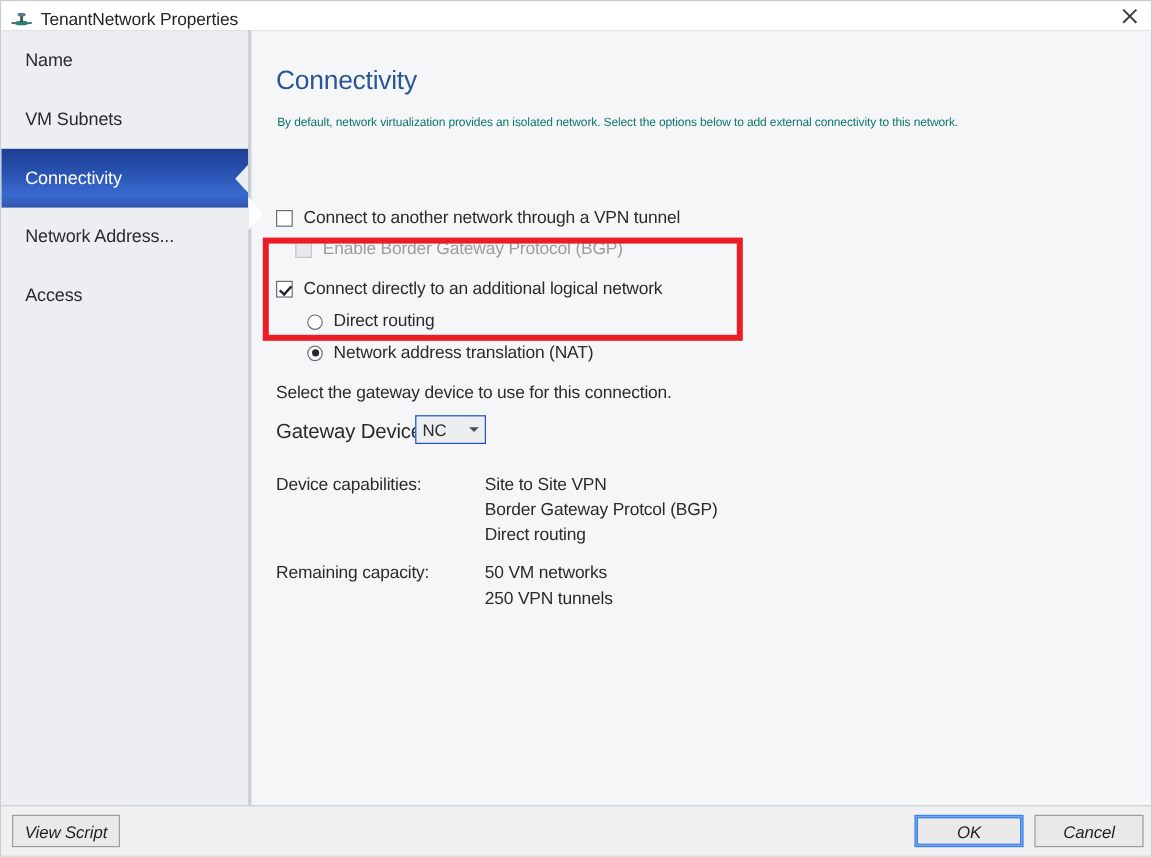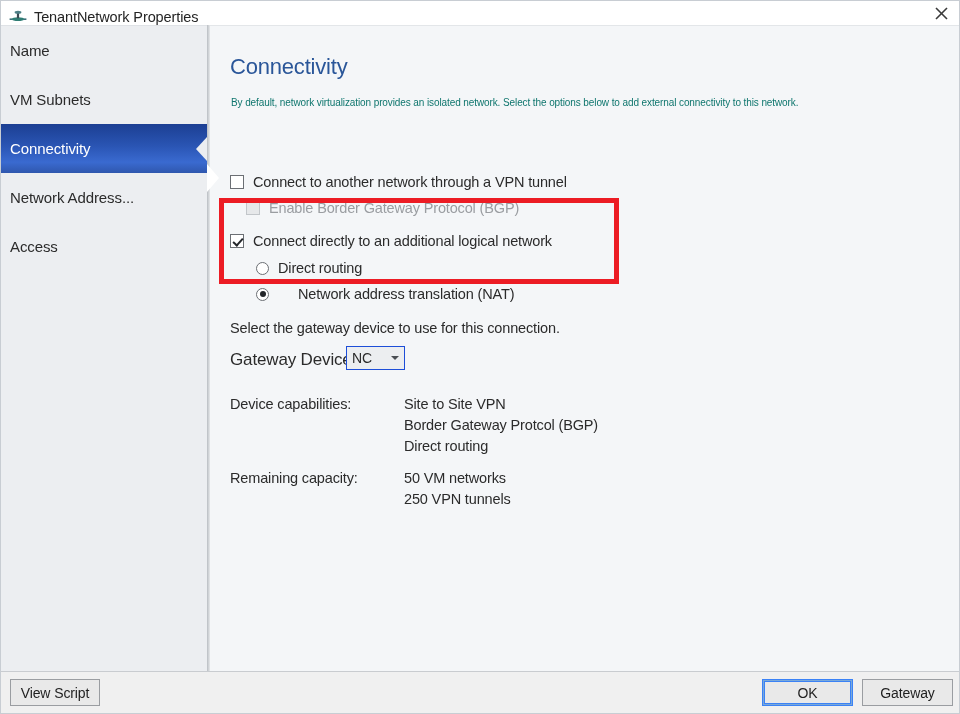--- a/index.html
+++ b/index.html
@@ -75,21 +75,21 @@
     background: #eceef1;
     box-sizing: border-box;
     border-top: 1px solid #dfe2e6;
     overflow: hidden;
   }
   .side-item {
     position: relative;
     height: 49px;
     display: flex;
     align-items: center;
-    padding-left: 9px;
+    padding-left: 20px;
     font-size: 15px;
     color: #2b2b2b;
     letter-spacing: -0.1px;
     cursor: default;
     box-sizing: border-box;
     text-align: center;
   }
   .side-item.selected {
     color: #ffffff;
     background: linear-gradient(to bottom, #1c3f93 0%, #2a55b4 45%, #3a6ad0 78%, #2f57ae 100%);
@@ -289,20 +289,21 @@
     border: 1px solid #9a9da1;
     box-sizing: border-box;
     font-family: "Liberation Sans", sans-serif;
     font-size: 14px;
     color: #1f1f1f;
     letter-spacing: -0.1px;
     display: flex;
     align-items: center;
     justify-content: center;
     cursor: default;
+    font-style: italic;
   }
   .btn-viewscript { left: 9px; top: 7px; width: 90px; }
   .btn-ok {
     right: 108px; top: 7px; width: 91px;
     border: 3px solid #3b82f6;
     outline: 1px solid #7aa8d8;
     outline-offset: -2px;
   }
   .btn-cancel { right: 8px; top: 7px; width: 91px; }
 </style>
@@ -373,21 +374,21 @@
       <div class="row" style="left:20px; top:207px;">
         <span class="cbx checked"></span>
         <span>Connect directly to an additional logical network</span>
       </div>
 
       <div class="row" style="left:46px; top:234px;">
         <span class="rdo"></span>
         <span>Direct routing</span>
       </div>
 
-      <div class="row" style="left:46px; top:260px;gap:20px;">
+      <div class="row" style="left:46px; top:260px;">
         <span class="rdo selected"></span>
         <span>Network address translation (NAT)</span>
       </div>
 
       <div class="row" style="left:20px; top:294px;">
         <span>Select the gateway device to use for this connection.</span>
       </div>
 
       <div class="gw-label">Gateway Device:</div>
       <div class="combobox">
@@ -413,16 +414,16 @@
         </div>
       </div>
 
       <div class="content-right-edge"></div>
     </div>
   </div>
 
   <div class="footer">
     <div class="btn btn-viewscript">View Script</div>
     <div class="btn btn-ok">OK</div>
-    <div class="btn btn-cancel">Gateway</div>
+    <div class="btn btn-cancel">Cancel</div>
   </div>
 
 </div>
 
 </body></html>

